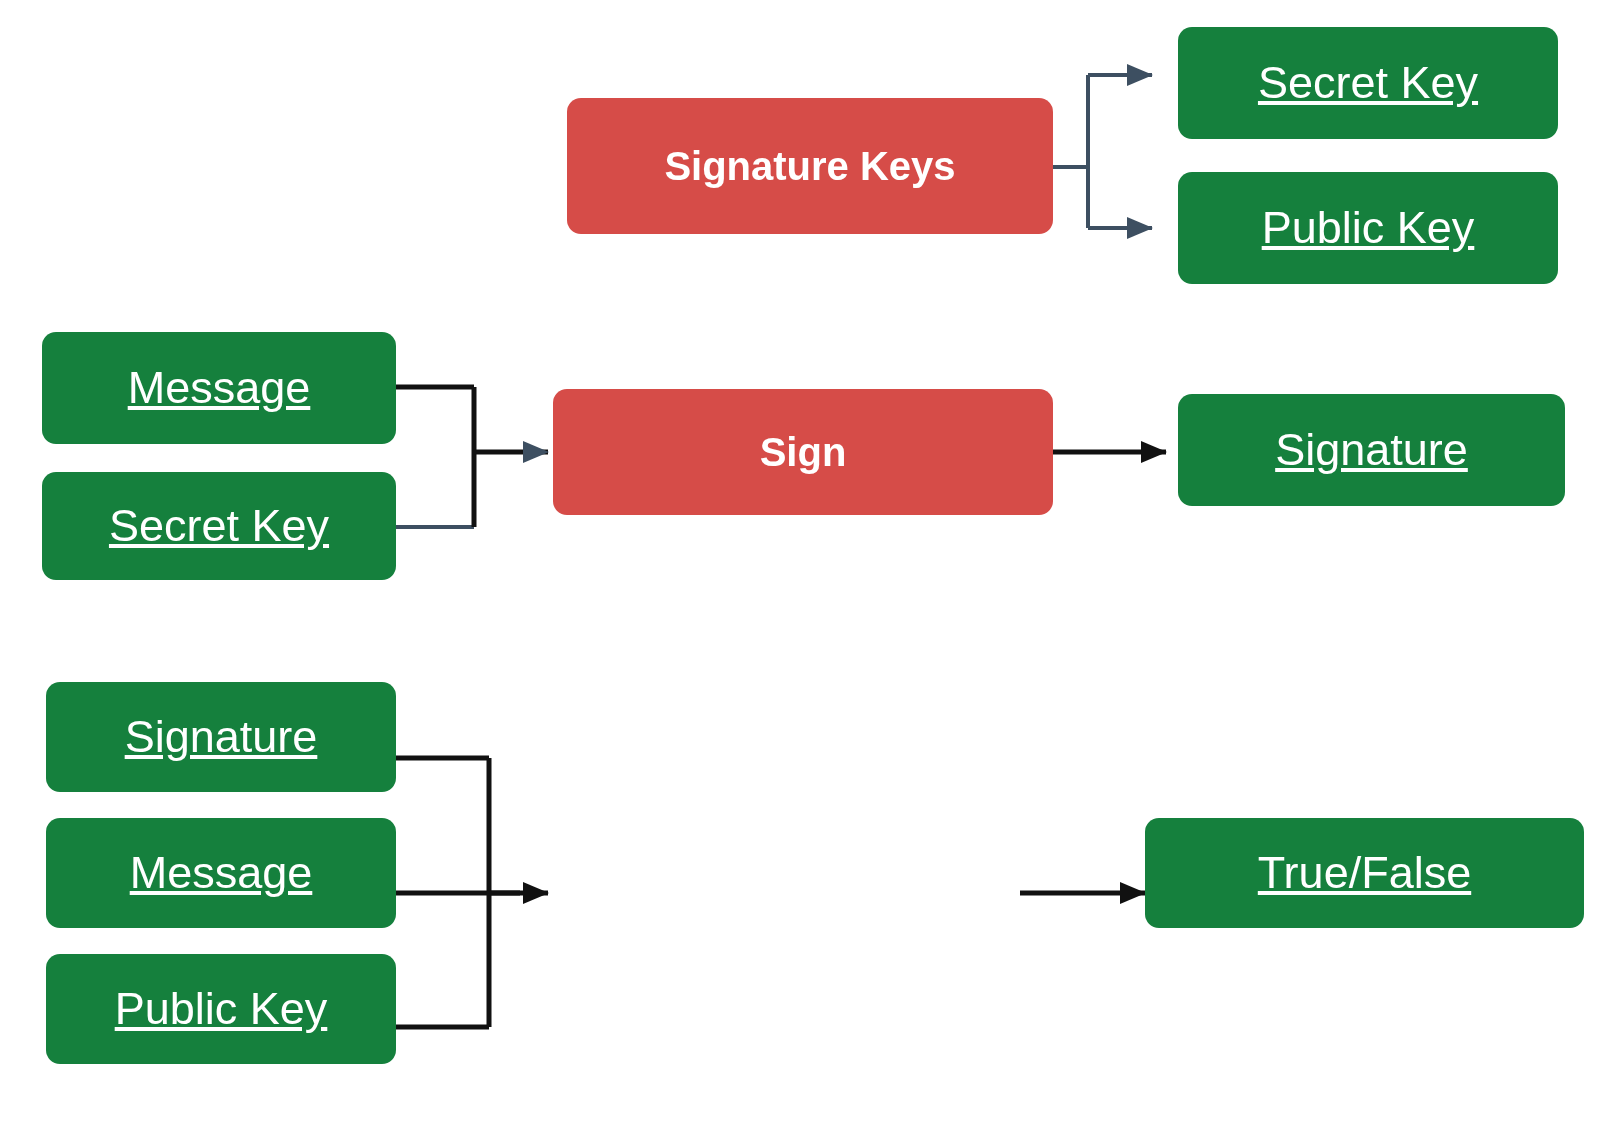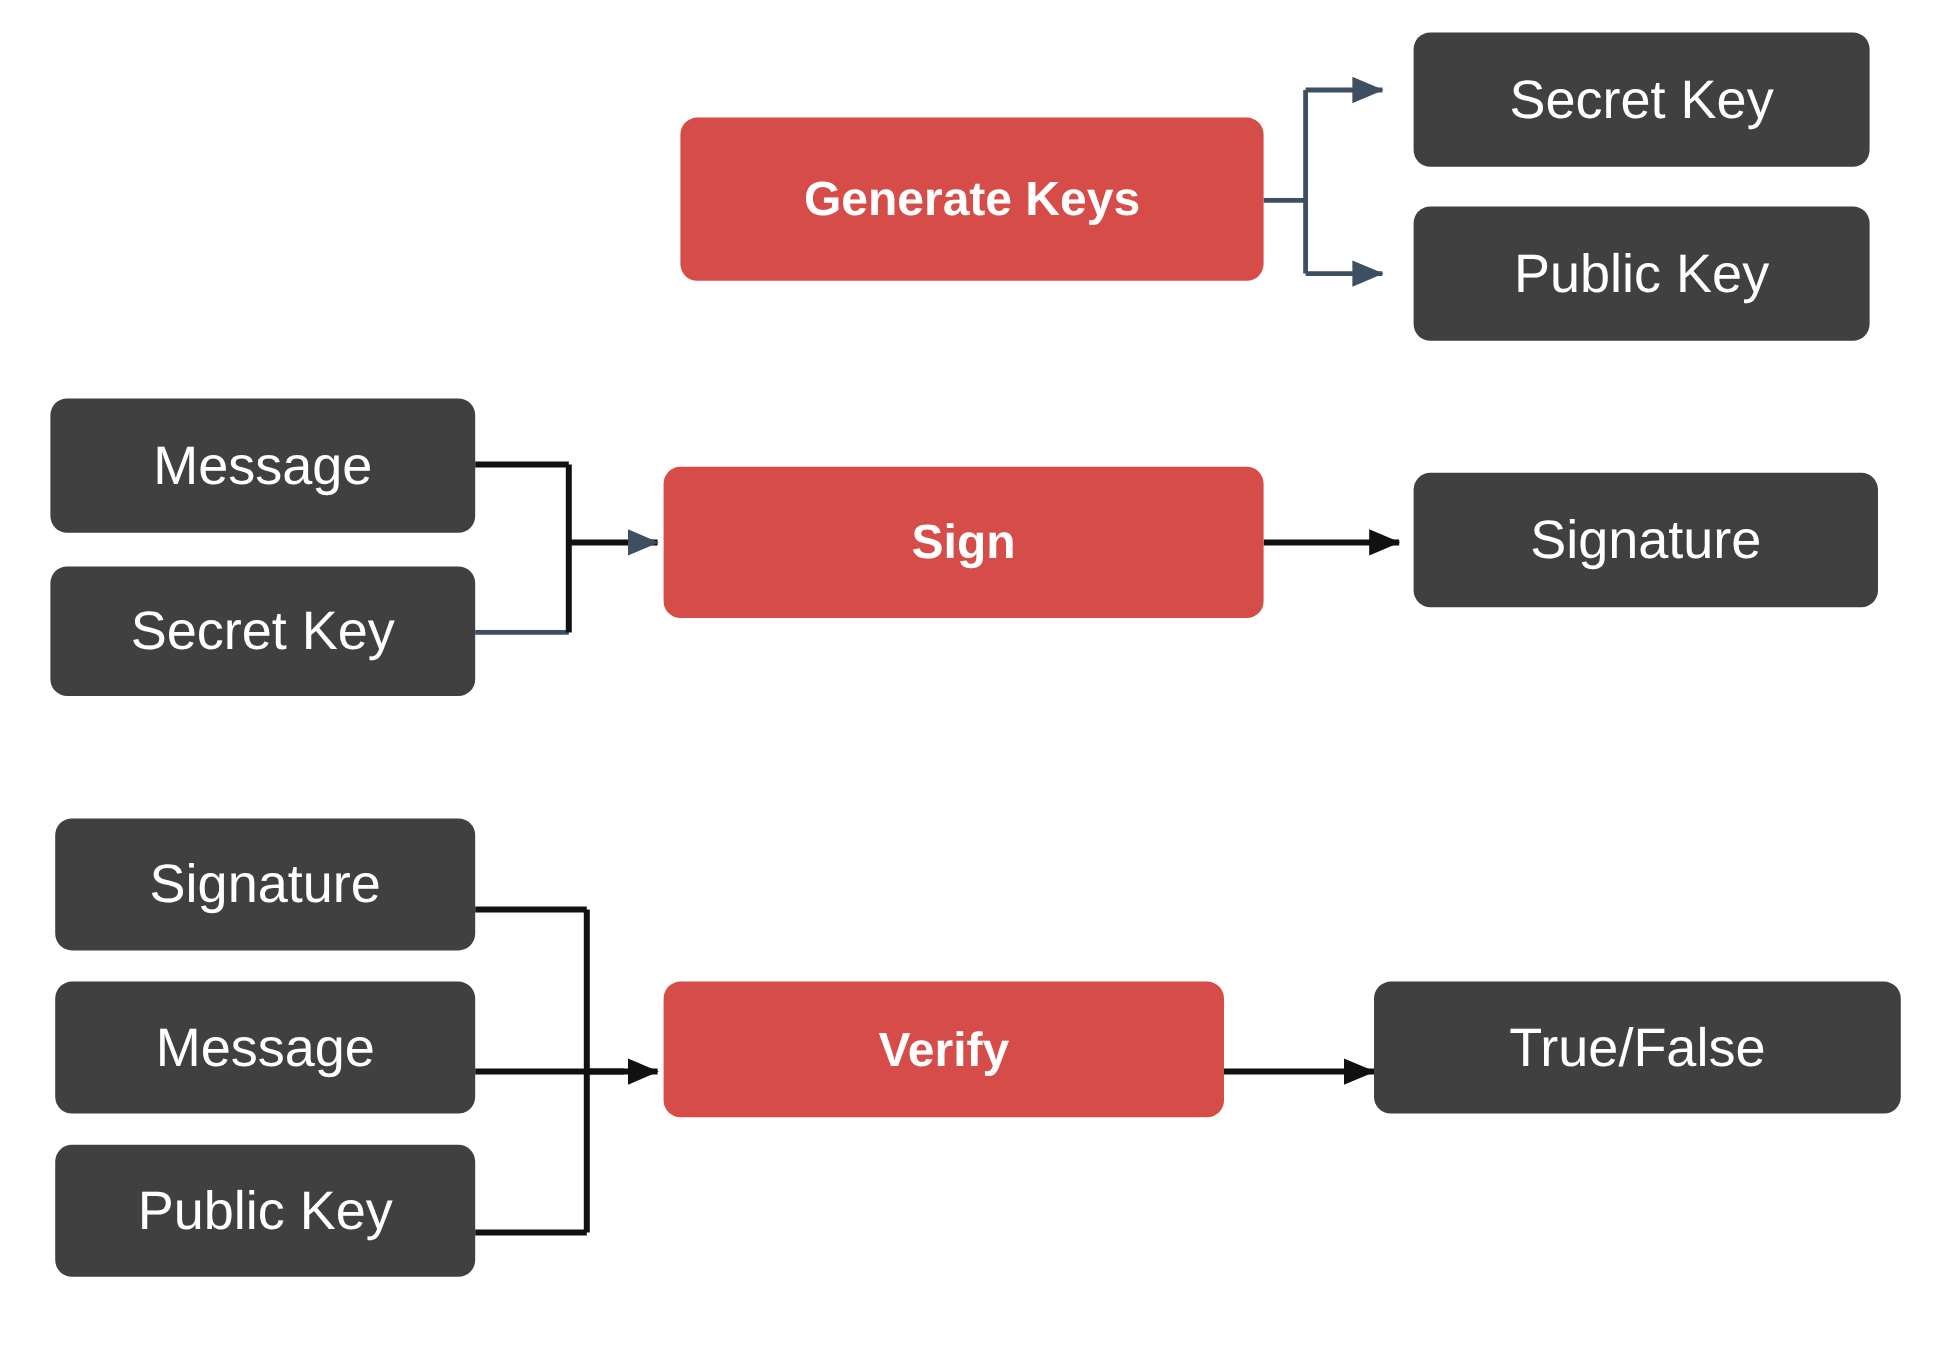--- a/index.html
+++ b/index.html
@@ -23,23 +23,24 @@
     display: flex;
     align-items: center;
     justify-content: center;
     color: #ffffff;
     text-align: center;
     border-radius: 14px;
     line-height: 1.05;
     -webkit-font-smoothing: antialiased;
   }
   .node.blue {
-    background: #404040;
+    background: #15803d;
     font-size: 45px;
     font-weight: 400;
+    text-decoration: underline;
   }
   .node.red {
     background: #d64c48;
     font-size: 40px;
     font-weight: 700;
   }
   .node .label {
     display: block;
     padding: 0 10px;
     white-space: nowrap;
@@ -97,21 +98,21 @@
       <path d="M396,893 L520,893" stroke="#111111" stroke-width="5" fill="none"></path>
       <path d="M489,893 L548,893" stroke="#111111" stroke-width="5" fill="none" marker-end="url(#ah-black-lg)"></path>
     </g>
 
     <g>
       <path d="M1020,893 L1145,893" stroke="#111111" stroke-width="5" fill="none" marker-end="url(#ah-black-lg)"></path>
     </g>
   </svg>
 
   <div class="node red" style="left:567px; top:98px; width:486px; height:136px;">
-    <span class="label">Generate Keys</span>
+    <span class="label">Signature Keys</span>
   </div>
 
   <div class="node blue" style="left:1178px; top:27px; width:380px; height:112px;">
     <span class="label">Secret Key</span>
   </div>
 
   <div class="node blue" style="left:1178px; top:172px; width:380px; height:112px;">
     <span class="label">Public Key</span>
   </div>
 
@@ -136,21 +137,18 @@
   </div>
 
   <div class="node blue" style="left:46px; top:818px; width:350px; height:110px;">
     <span class="label">Message</span>
   </div>
 
   <div class="node blue" style="left:46px; top:954px; width:350px; height:110px;">
     <span class="label">Public Key</span>
   </div>
 
-  <div class="node red" style="left:553px; top:818px; width:467px; height:113px;">
-    <span class="label">Verify</span>
-  </div>
 
   <div class="node blue" style="left:1145px; top:818px; width:439px; height:110px;">
     <span class="label">True/False</span>
   </div>
 
 </div>
 
 </body></html>

